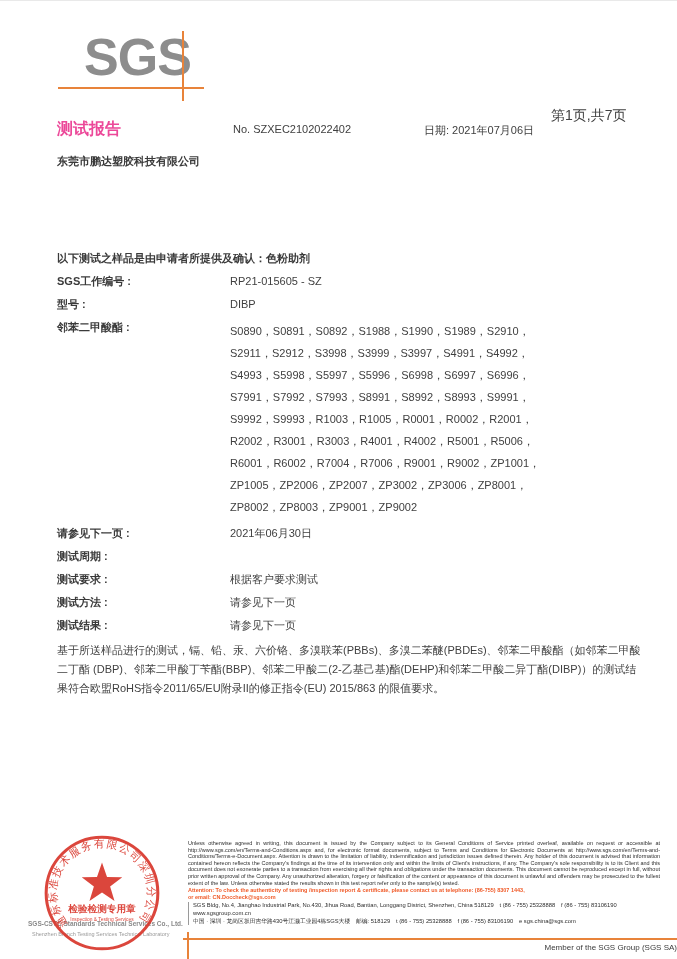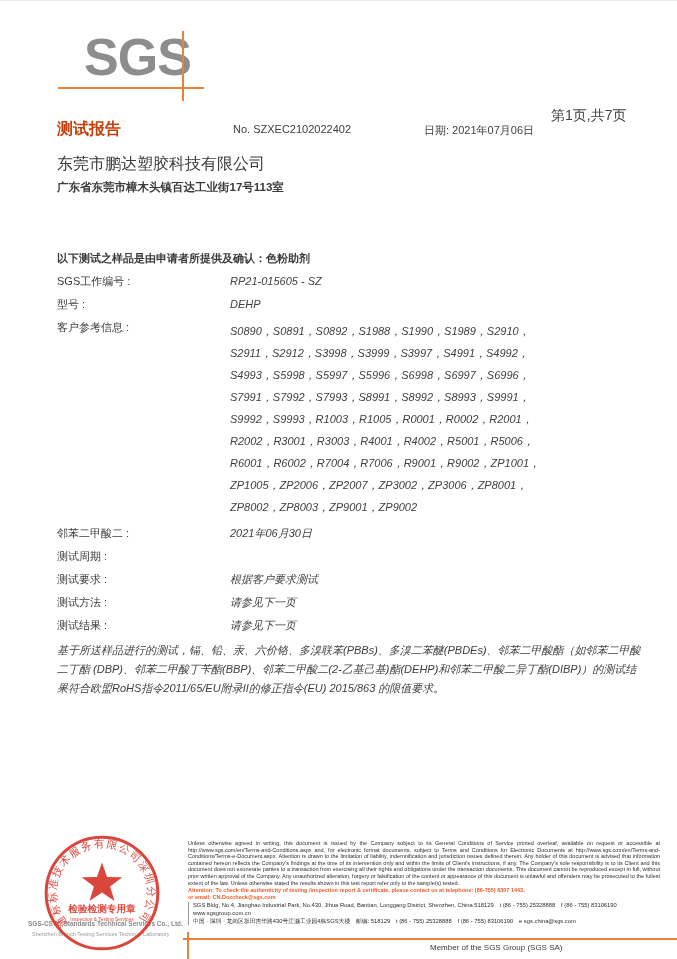--- a/index.html
+++ b/index.html
@@ -9,92 +9,91 @@
     font-family:"Liberation Sans","DejaVu Sans",sans-serif;color:#404040;
   }
   
   .logo-text{
     position:absolute;left:84px;top:28px;font-size:52px;line-height:56px;
     font-weight:700;letter-spacing:-1px;color:#8d8d8d;
   }
   .logo-hline{position:absolute;left:58px;top:86px;width:146px;height:2px;background:#e8833a;}
   .logo-vline{position:absolute;left:182px;top:30px;width:2px;height:70px;background:#e8833a;}
   
-  .hdr-title{position:absolute;left:57px;top:118px;font-size:16px;font-weight:700;color:#c2410c;}
+  .hdr-title{position:absolute;left:57px;top:118px;font-size:16px;font-weight:700;color:#ec4899;}
   .hdr-no{position:absolute;left:215px;top:122px;font-size:11px;padding-left:18px;}
   .hdr-date{position:absolute;left:424px;top:122px;font-size:11px;}
   .hdr-page{position:absolute;left:551px;top:106px;font-size:14px;}
   
-  .company{position:absolute;left:57px;top:153px;font-size:16px;font-weight:400;color:#3a3a3a;}
+  .company{position:absolute;left:57px;top:153px;font-size:11px;font-weight:700;color:#3a3a3a;}
   .address{position:absolute;left:57px;top:179px;font-size:11.5px;font-weight:700;color:#3a3a3a;}
   
   .statement{position:absolute;left:57px;top:250px;font-size:11px;font-weight:700;color:#3a3a3a;}
   
   .fields{position:absolute;left:57px;top:273px;width:585px;}
   .frow{display:flex;margin-bottom:8px;font-size:11px;line-height:15px;}
-  .flabel{flex:0 0 173px;font-weight:400;color:#3a3a3a;}
-  .fvalue{flex:1 1 auto;color:#404040;font-style:italic;}
+  .flabel{flex:0 0 173px;font-weight:700;color:#3a3a3a;}
+  .fvalue{flex:1 1 auto;color:#404040;}
   .codes{white-space:pre-line;line-height:22px;}
   .conclusion{line-height:19px;width:412px;}
   
   .fineprint{position:absolute;left:188px;top:839px;width:472px;}
   .legal{font-size:5.5px;line-height:6.6px;text-align:justify;color:#2f2f2f;}
   .attention{font-size:5.5px;line-height:6.6px;font-weight:700;color:#f05a28;white-space:pre-line;margin-top:1px;}
   .addr-block{margin-top:2px;border-left:1px solid #9a9a9a;padding-left:4px;}
   .addr-line{font-size:5.8px;line-height:7.6px;color:#2f2f2f;}
   .footer-rule{position:absolute;left:183px;top:937px;width:494px;height:2px;background:#e8833a;}
   .footer-vtick{position:absolute;left:187px;top:931px;width:1.5px;height:28px;background:#e8833a;}
-  .member{position:absolute;left:430px;top:942px;width:247px;text-align:left;font-size:8px;color:#3a3a3a;}
+  .member{position:absolute;left:430px;top:942px;width:247px;text-align:right;font-size:8px;color:#3a3a3a;}
   
   .stamp{position:absolute;left:36px;top:826px;width:132px;height:132px;opacity:.92;z-index:2;}
   .fc-line1{position:absolute;left:28px;top:919px;font-size:6.5px;font-weight:700;color:#8a8a8a;z-index:1;}
   .fc-line2{position:absolute;left:32px;top:930px;font-size:5.5px;color:#9a9a9a;z-index:1;}
 </style>
 </head>
 <body>
 
 <div class="page">
 
   <div class="logo-text">SGS</div>
   <div class="logo-hline"></div>
   <div class="logo-vline"></div>
 
   <div class="hdr-title">测试报告</div>
   <div class="hdr-no">No. SZXEC2102022402</div>
   <div class="hdr-date">日期: 2021年07月06日</div>
   <div class="hdr-page">第1页,共7页</div>
 
   <div class="company">东莞市鹏达塑胶科技有限公司</div>
-  <div class="address">广东省东莞市樟木头镇百达工业街17号113室</div>
 
   <div class="statement">以下测试之样品是由申请者所提供及确认：色粉助剂</div>
 
   <div class="fields">
     <div class="frow">
       <div class="flabel">SGS工作编号 :</div>
       <div class="fvalue">RP21-015605 - SZ</div>
     </div>
     <div class="frow">
       <div class="flabel">型号 :</div>
-      <div class="fvalue">DEHP</div>
+      <div class="fvalue">DIBP</div>
     </div>
     <div class="frow">
-      <div class="flabel">客户参考信息 :</div>
+      <div class="flabel">邻苯二甲酸酯 :</div>
       <div class="fvalue codes">S0890，S0891，S0892，S1988，S1990，S1989，S2910，
 S2911，S2912，S3998，S3999，S3997，S4991，S4992，
 S4993，S5998，S5997，S5996，S6998，S6997，S6996，
 S7991，S7992，S7993，S8991，S8992，S8993，S9991，
 S9992，S9993，R1003，R1005，R0001，R0002，R2001，
 R2002，R3001，R3003，R4001，R4002，R5001，R5006，
 R6001，R6002，R7004，R7006，R9001，R9002，ZP1001，
 ZP1005，ZP2006，ZP2007，ZP3002，ZP3006，ZP8001，
 ZP8002，ZP8003，ZP9001，ZP9002</div>
     </div>
     <div class="frow">
-      <div class="flabel">邻苯二甲酸二 :</div>
+      <div class="flabel">请参见下一页 :</div>
       <div class="fvalue">2021年06月30日</div>
     </div>
     <div class="frow">
       <div class="flabel">测试周期 :</div>
     </div>
     <div class="frow">
       <div class="flabel">测试要求 :</div>
       <div class="fvalue">根据客户要求测试</div>
     </div>
     <div class="frow">

